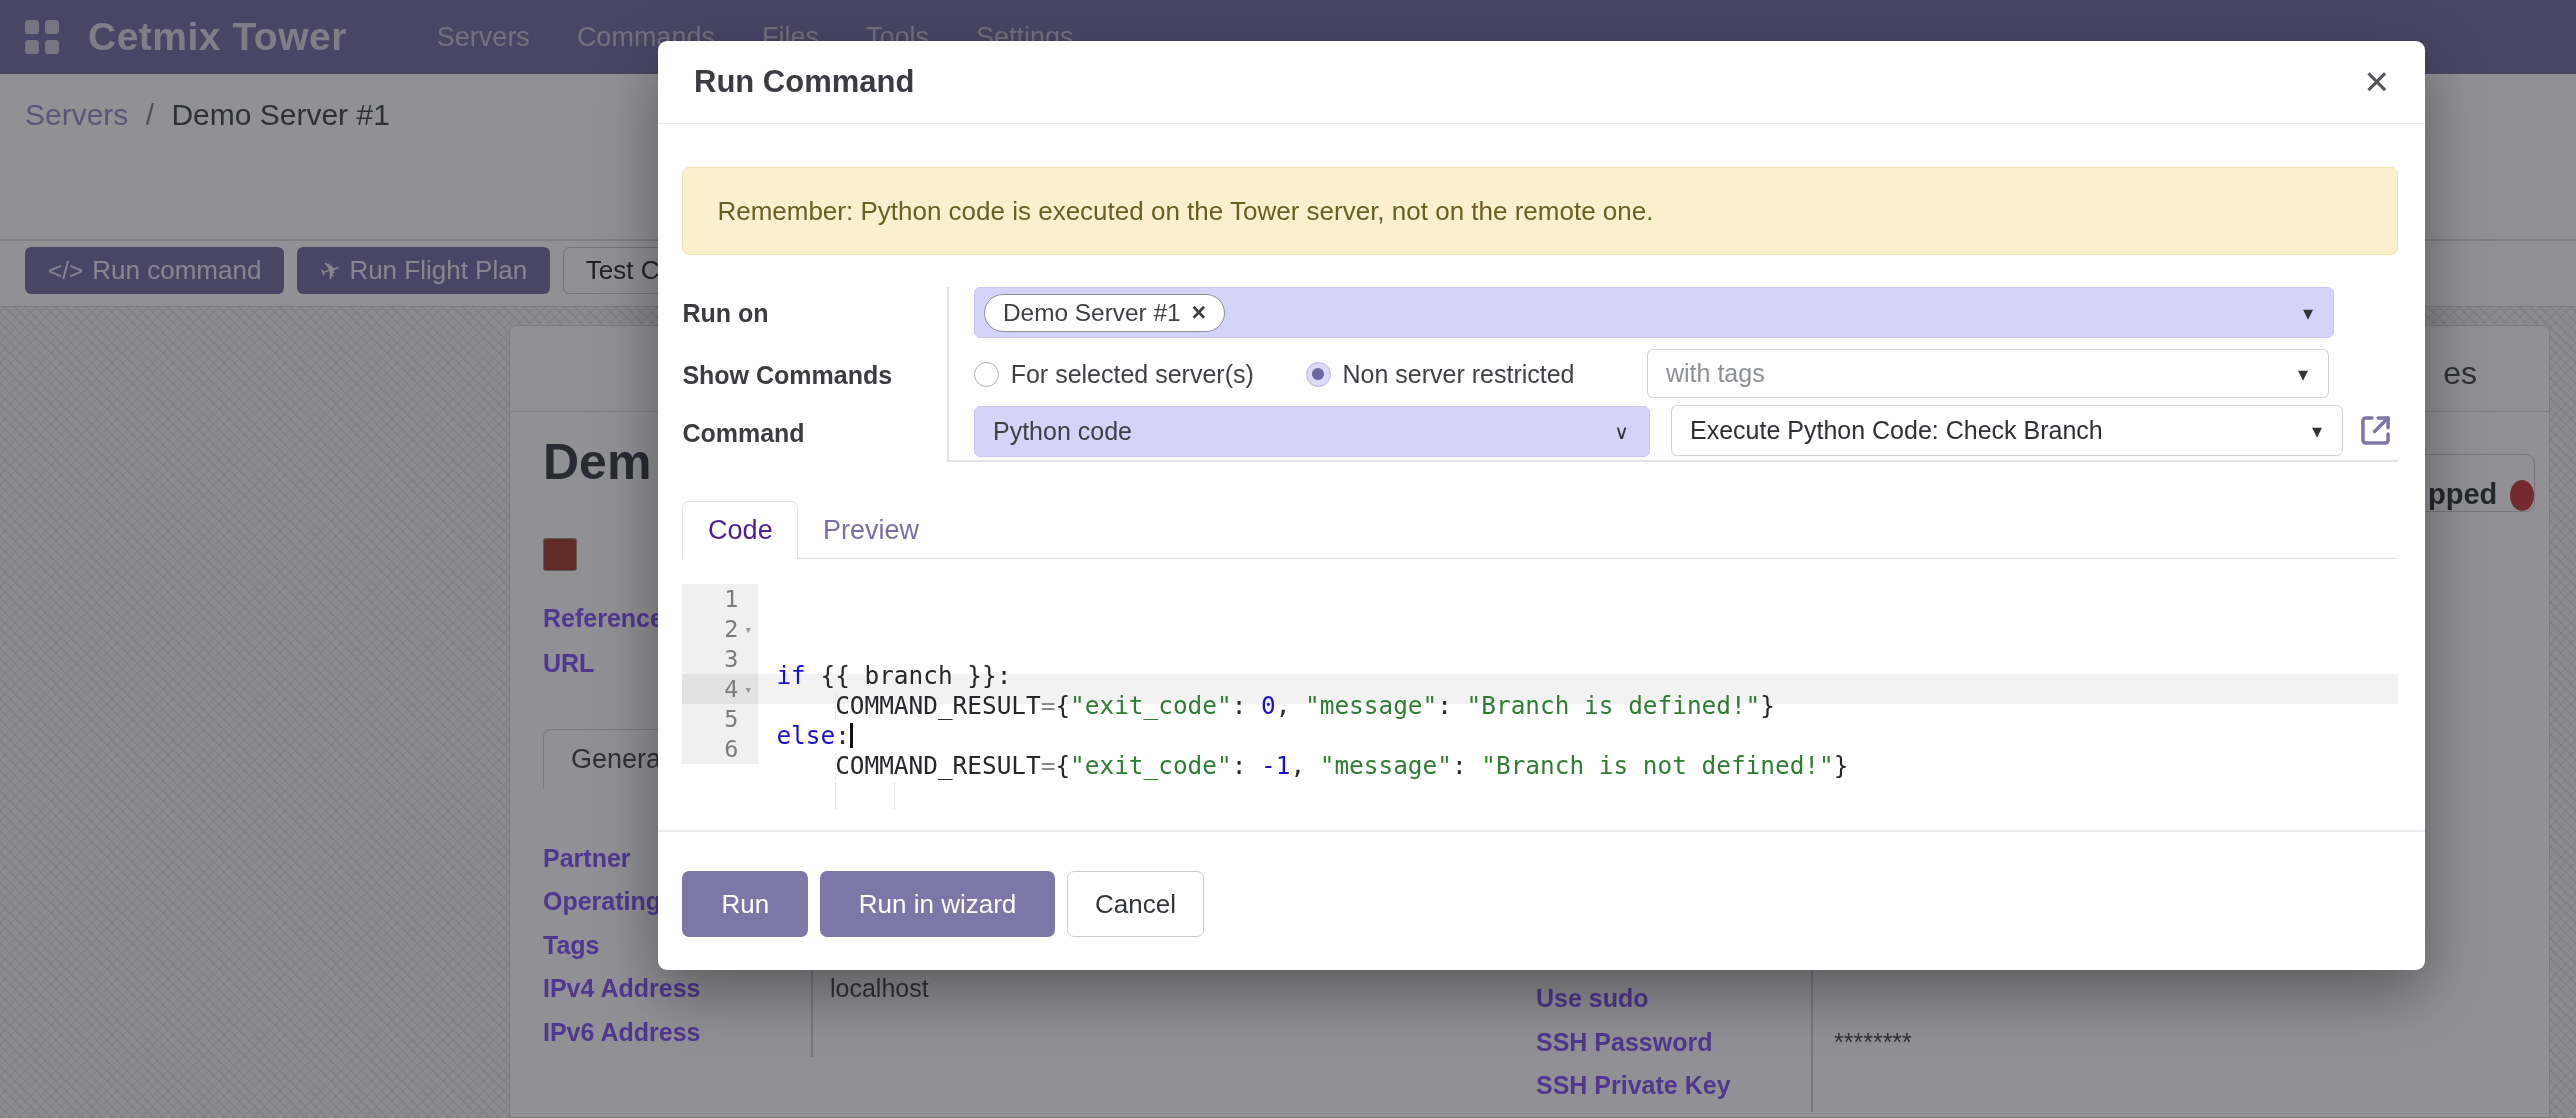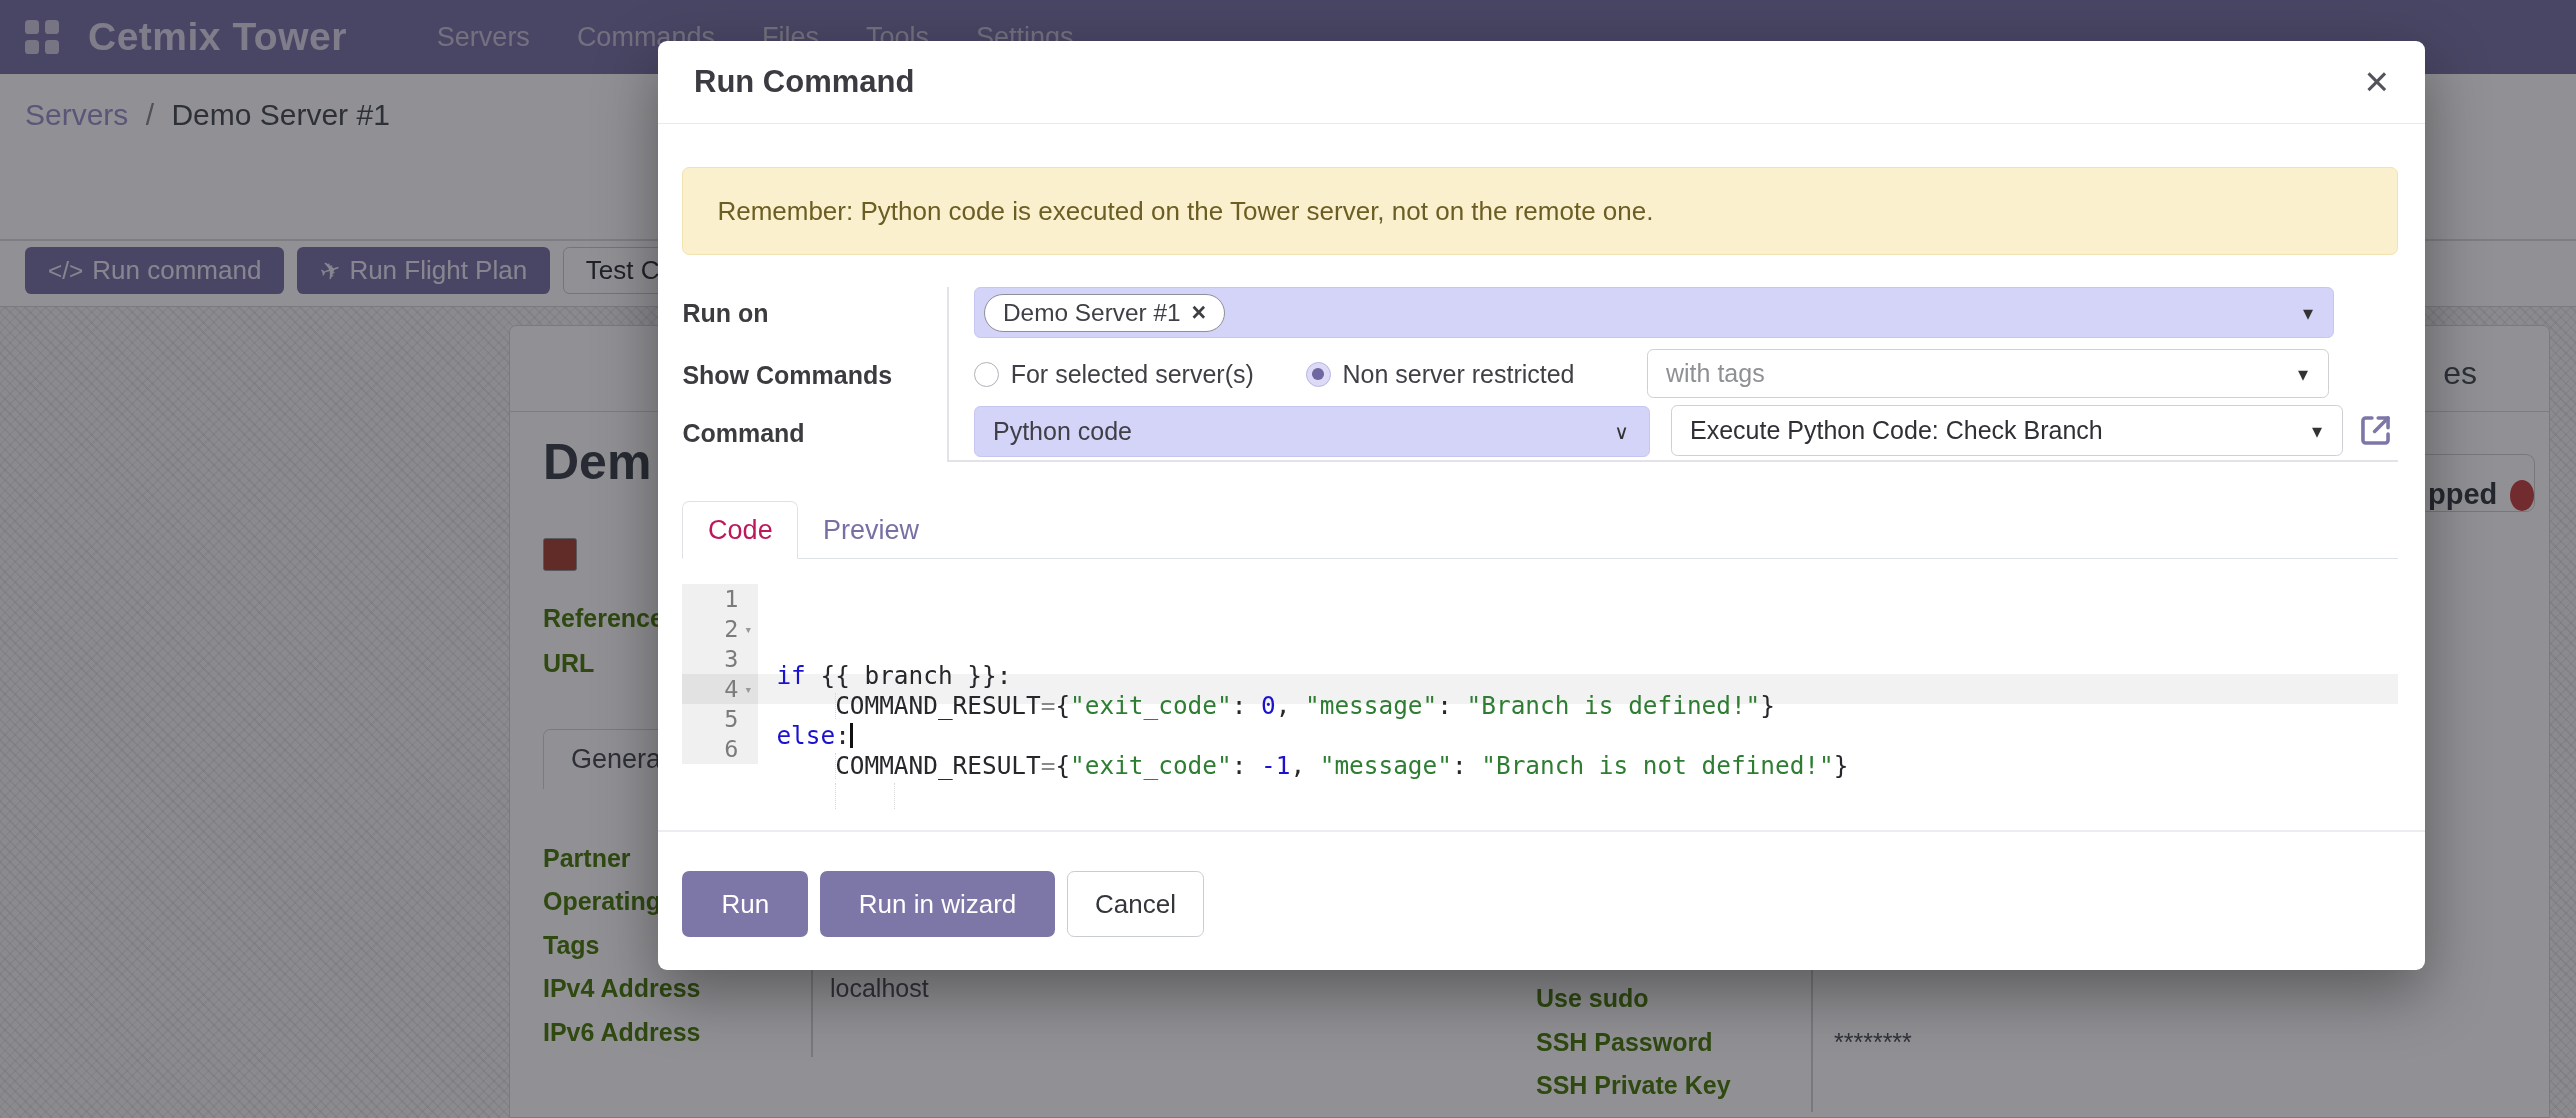--- a/index.html
+++ b/index.html
@@ -42,21 +42,21 @@
   
   .card{position:absolute;left:509px;top:325px;width:2041px;height:793px;background:#fff;border:1.8px solid #d4d4d8;border-radius:7.2px 7.2px 0 0;z-index:1;}
   .card-head{position:absolute;left:0;top:0;width:100%;height:86px;border-bottom:1.8px solid #d9d9dd;}
   .card-head-frag{position:absolute;right:72px;top:29px;font-size:32px;color:#4a4f55;}
   .card-title{position:absolute;left:33px;top:107px;font-size:50px;font-weight:700;color:#41464d;}
   .status-pill{position:absolute;left:1839px;top:128px;width:186px;height:58px;background:#fff;border:1.8px solid #cfcfd4;border-radius:9px;display:flex;align-items:flex-end;padding-left:78px;gap:12.6px;}
   .status-pill .txt{font-size:29px;font-weight:700;color:#3b3f45;}
   .status-dot{width:31px;height:31px;border-radius:50%;background:var(--red);}
   .swatch{position:absolute;left:33px;top:212px;width:34px;height:33px;background:#A8453A;border:1.8px solid #9a9a9e;border-radius:2.7px;}
   .ref-fields{position:absolute;left:33px;top:278px;display:flex;flex-direction:column;gap:16.3px;}
-  .f-label{font-size:25px;font-weight:700;color:#4d7c0f;}
+  .f-label{font-size:25px;font-weight:700;color:#8b5cf6;}
   .f-value{font-size:25px;color:#50555b;}
   .gen-tab{position:absolute;left:33px;top:403px;width:199px;height:60px;border:1.8px solid #d6d6da;border-bottom:none;border-radius:7.2px 7.2px 0 0;background:#fff;display:flex;align-items:center;padding-left:27px;font-size:27px;color:#4a4f55;}
   .info-left{position:absolute;left:33px;top:517px;display:flex;flex-direction:column;gap:13.5px;}
   .info-right{position:absolute;left:1026px;top:614px;display:flex;flex-direction:column;gap:13.5px;}
   .info-row{display:flex;height:30px;align-items:center;}
   .info-left .f-label{width:287px;}
   .info-right .f-label{width:298px;}
   .vsep-left{position:absolute;left:301px;top:510px;width:1.8px;height:221px;background:#d2d2d6;}
   .vsep-right{position:absolute;left:1301px;top:610px;width:1.8px;height:176px;background:#d2d2d6;}
 
@@ -89,21 +89,21 @@
   .radio.checked::after{content:"";position:absolute;left:50%;top:50%;width:11.7px;height:11.7px;margin:-5.9px 0 0 -5.9px;border-radius:50%;background:#6F68A0;}
   .radio-label{font-size:25px;color:#3f3f46;}
   .tags-sel{left:989px;top:308px;width:682px;height:49px;padding-left:18px;color:#8d9095;}
 
   .cmd-type-sel{left:316px;top:365px;width:676px;height:51px;padding-left:18px;}
   .cmd-name-sel{left:1004px;top:364px;width:672px;height:51px;padding-left:18px;margin-left:9px;}
   .ext-link{position:absolute;left:1696px;top:368px;width:43px;height:43px;}
 
   .tabs{position:absolute;left:24.4px;top:460px;width:1716px;height:58px;border-bottom:1.8px solid #dee2e6;display:flex;}
   .tab{height:58px;display:flex;align-items:center;justify-content:center;font-size:27px;}
-  .tab-active{width:116px;border:1.8px solid #dee2e6;border-bottom:1.8px solid #fff;border-radius:7.2px 7.2px 0 0;margin-bottom:-1.8px;background:#fff;color:#be185d;}
+  .tab-active{width:116px;border:1.8px solid #dee2e6;border-bottom:1.8px solid #fff;border-radius:7.2px 7.2px 0 0;margin-bottom:-1.8px;background:#fff;color:#4c1d95;}
   .tab-inactive{width:145px;color:#7670A3;}
 
   .editor{position:absolute;left:24.4px;top:543px;width:1716px;font-family:"DejaVu Sans Mono",monospace;}
   .ed-line{display:flex;height:30px;line-height:30px;}
   .ed-line.active{background:#F2F2F2;}
   .gut{width:76px;flex:0 0 76px;background:#F0F0F0;display:flex;justify-content:flex-end;align-items:center;font-size:23.5px;color:#7b7b7b;}
   .ed-line.active .gut{background:#E2E2E2;}
   .gut .foldbox{width:20px;font-size:13.5px;color:#999;text-align:center;font-style:normal;}
   .code{position:relative;flex:1;padding-left:18px;white-space:pre;font-size:24.4px;color:#26262b;margin-top:47px;}
   .t-k{color:var(--kw);}

